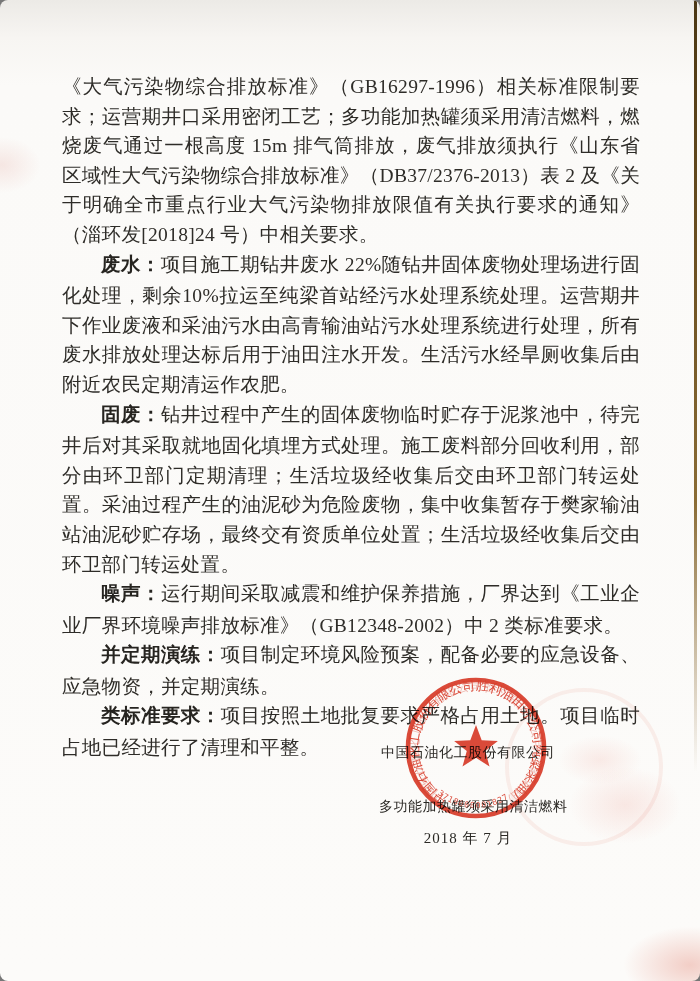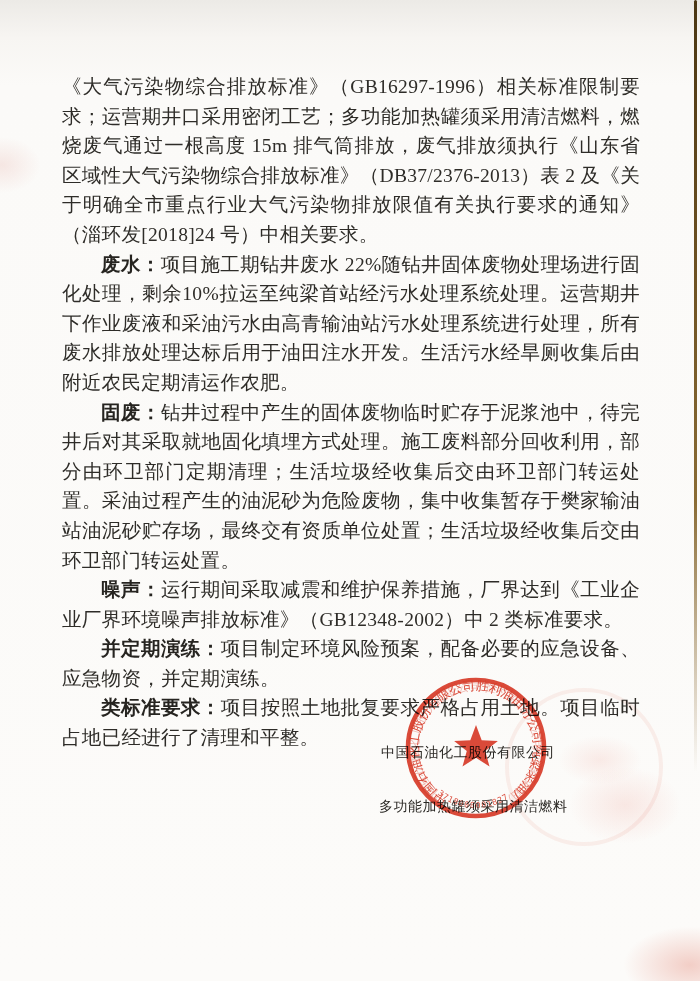--- a/index.html
+++ b/index.html
@@ -8,37 +8,38 @@
     width:700px;height:981px;
     margin:0 auto;
     overflow:hidden;
     font-family:"Liberation Serif","DejaVu Serif",serif;
     background-image:
       radial-gradient(ellipse 95px 55px at 690px 965px, rgba(226,132,115,0.38), rgba(226,132,115,0) 70%),
       radial-gradient(ellipse 55px 40px at 2px 165px, rgba(222,150,140,0.20), rgba(222,150,140,0) 70%),
       radial-gradient(ellipse 80px 55px at 625px 805px, rgba(228,110,92,0.14), rgba(228,110,92,0) 70%),
       radial-gradient(ellipse 60px 35px at 600px 760px, rgba(228,110,92,0.12), rgba(228,110,92,0) 70%),
       linear-gradient(180deg,#eceae6 0px,#f7f5f2 38px,#fbfaf8 85px,#fcfbf9 100%);
+    border-radius: 8px;
   }
   
   .edge-line{
     position:absolute;top:0;right:3px;width:3px;height:772px;
     background:linear-gradient(180deg,#4a3613 0%,#6d5122 35%,#8a6c35 65%,rgba(150,120,70,0.35) 88%,rgba(150,120,70,0) 100%);
     border-radius:2px;
   }
   .body-text{
     position:absolute;left:62px;top:72px;width:578px;
     font-size:19.5px;line-height:29.6px;
     color:#2e2c28;
     text-align:justify;
     letter-spacing:0.3px;
   }
   .body-text p{margin:0;padding:0;}
   .body-text p.indent{text-indent:2em;}
-  .body-text b{font-weight:bold;color:#262420;}
+  .body-text b{font-weight:bold;color:#262420;font-family:Liberation Mono, monospace;}
   .signature{
     position:absolute;left:379px;top:714px;width:178px;
     text-align:center;color:#2b2925;
   }
   .signature .sig-line{font-size:14px;line-height:30px;letter-spacing:0.5px;white-space:nowrap;margin-top:24px;}
   .signature .sig-date{font-size:15px;line-height:32px;letter-spacing:1px;white-space:nowrap;}
   .stamp{
     position:absolute;left:391px;top:663px;width:170px;height:170px;
     mix-blend-mode:multiply;opacity:0.92;
   }
@@ -60,20 +61,21 @@
     <p class="indent"><b>废水：</b><span>项目施工期钻井废水 22%随钻井固体废物处理场进行固化处理，剩余10%拉运至纯梁首站经污水处理系统处理。运营期井下作业废液和采油污水由高青输油站污水处理系统进行处理，所有废水排放处理达标后用于油田注水开发。生活污水经旱厕收集后由附近农民定期清运作农肥。</span></p>
     <p class="indent"><b>固废：</b><span>钻井过程中产生的固体废物临时贮存于泥浆池中，待完井后对其采取就地固化填埋方式处理。施工废料部分回收利用，部分由环卫部门定期清理；生活垃圾经收集后交由环卫部门转运处置。采油过程产生的油泥砂为危险废物，集中收集暂存于樊家输油站油泥砂贮存场，最终交有资质单位处置；生活垃圾经收集后交由环卫部门转运处置。</span></p>
     <p class="indent"><b>噪声：</b><span>运行期间采取减震和维护保养措施，厂界达到《工业企业厂界环境噪声排放标准》（GB12348-2002）中 2 类标准要求。</span></p>
     <p class="indent"><b>并定期演练：</b><span>项目制定环境风险预案，配备必要的应急设备、应急物资，并定期演练。</span></p>
     <p class="indent"><b>类标准要求：</b><span>项目按照土地批复要求严格占用土地。项目临时占地已经进行了清理和平整。</span></p>
   </div>
 
   <div class="signature">
     <div class="sig-line">中国石油化工股份有限公司</div>
     <div class="sig-line">多功能加热罐须采用清洁燃料</div>
+    <div class="sig-date">2018 年 7 月</div>
   </div>
 
   <div class="stamp-ghost"></div>
 
   <svg class="stamp" viewBox="0 0 170 170">
     <defs>
       <path id="ringArc" d="M 56 135.2 A 58 58 0 1 1 114 135.2" fill="none"></path>
       <path id="serialArc" d="M 46.4 131 A 60 60 0 0 0 123.6 131" fill="none"></path>
     </defs>
     <circle cx="85" cy="85" r="68" fill="none" stroke="#d8301d" stroke-width="4.6" opacity="0.95"></circle>

